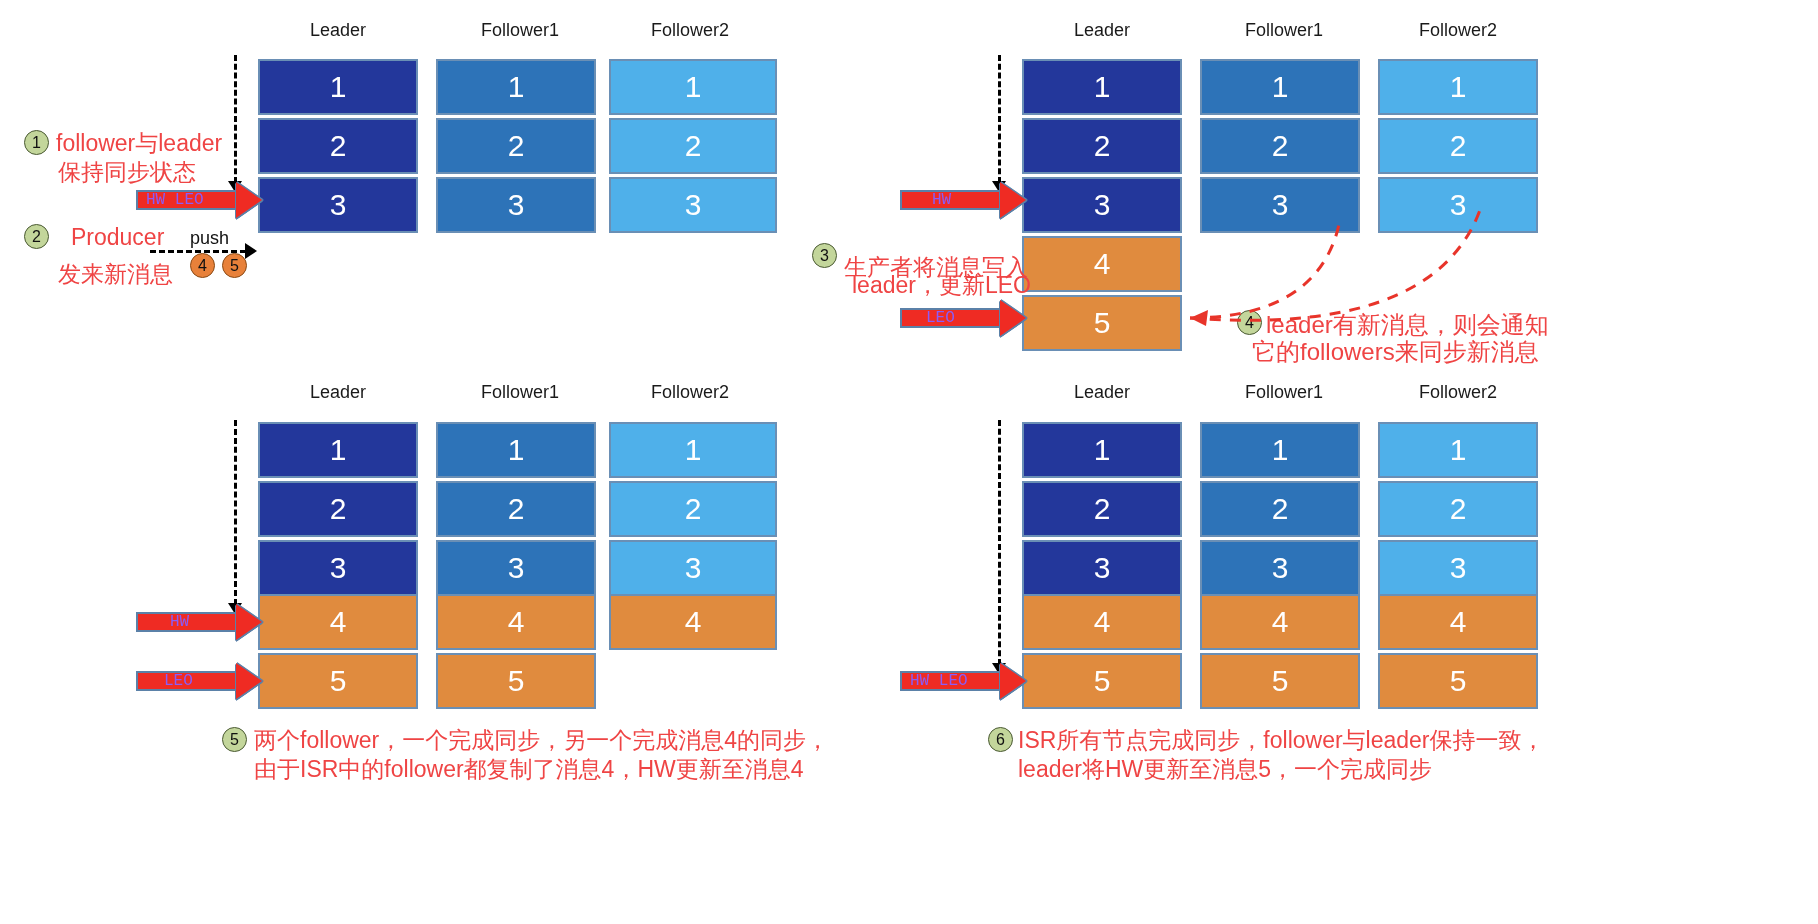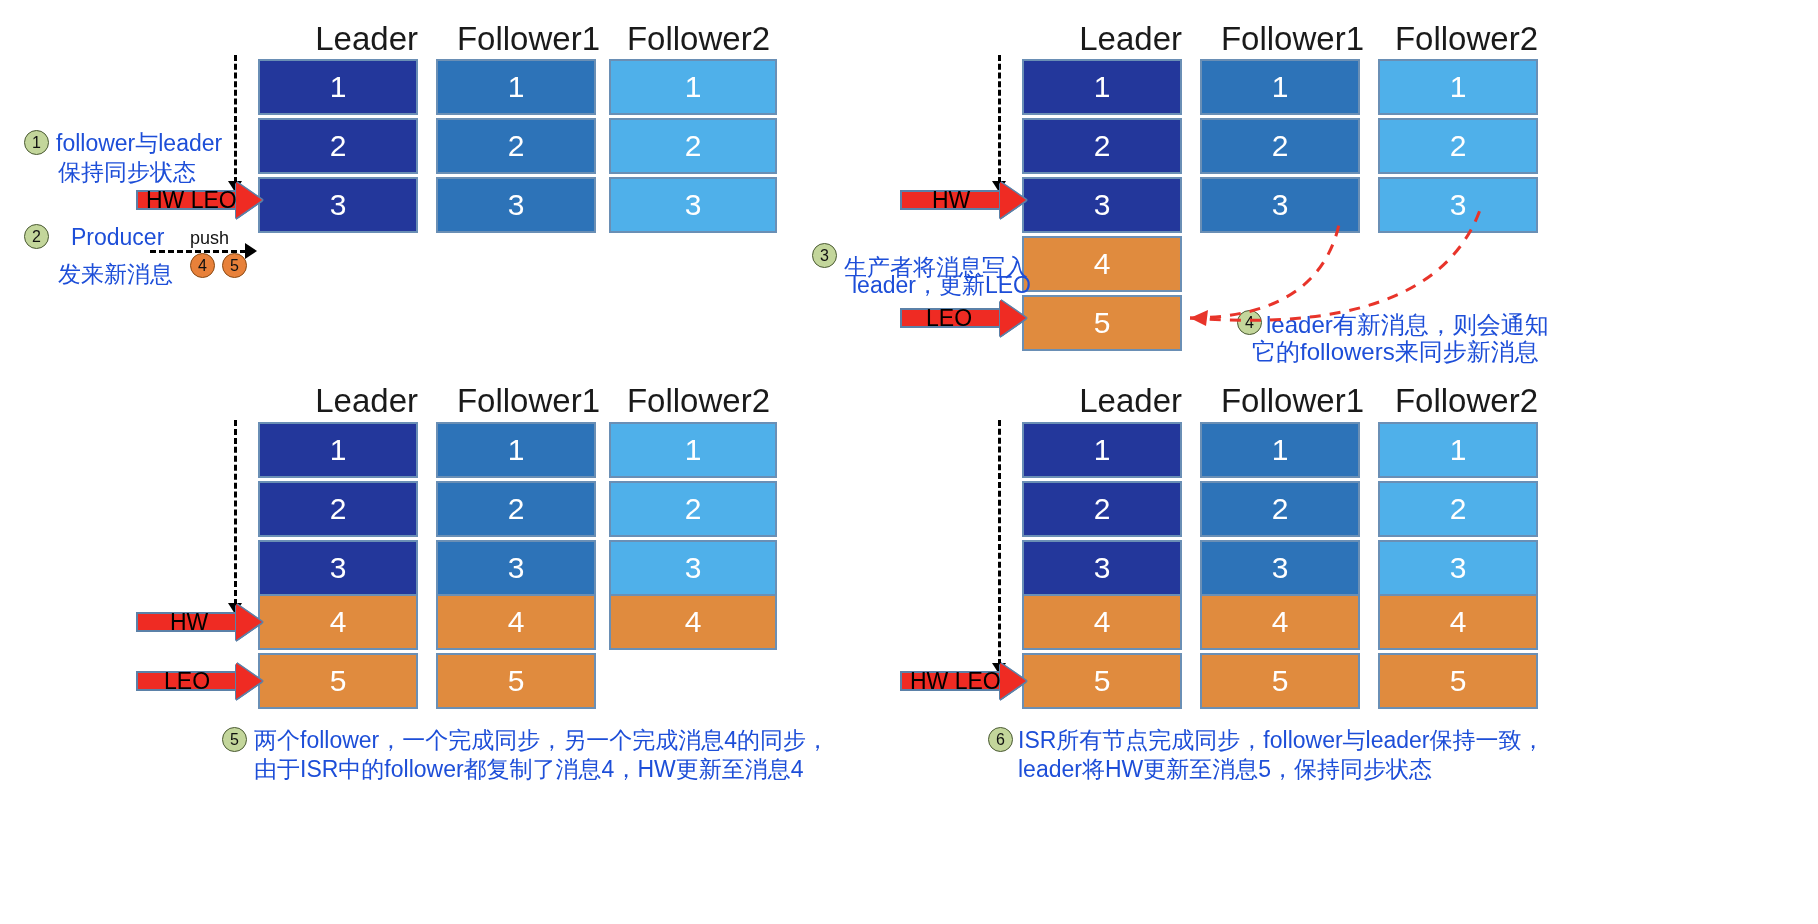--- a/index.html
+++ b/index.html
@@ -9,23 +9,23 @@
     font-family:"Liberation Sans","DejaVu Sans",sans-serif;
     color:#000;
     position:relative;
     overflow:hidden;
   }
   .panel{position:absolute;}
 
   
   .col-title{
     position:absolute;
-    font-size:33px;
+    font-size:18px;
     color:#1a1a1a;
-    text-align:right;
+    text-align:center;
     white-space:nowrap;
     font-family:"Liberation Sans","DejaVu Sans",sans-serif;
   }
 
   
   .blk{
     position:absolute;
     box-sizing:border-box;
     border:2px solid #6a8fb5;
     color:#ffffff;
@@ -89,25 +89,25 @@
     top:0;
     width:0;height:0;
     border-top:18px solid transparent;
     border-bottom:18px solid transparent;
     border-left:26px solid #ef2b23;
     filter:drop-shadow(1px 1px 0 #5b81a8) drop-shadow(-1px 1px 0 #5b81a8) drop-shadow(1px -1px 0 #5b81a8);
   }
   .redarrow .lbl{
     position:absolute;
     top:50%;transform:translateY(-50%);
-    font-size:23px;
-    color:#000000;
+    font-size:16px;
+    color:#8b5cf6;
     white-space:nowrap;
     z-index:3;
-    font-family:Liberation Sans, sans-serif;
+    font-family:Liberation Mono, monospace;
   }
 
   
   .bullet{
     position:absolute;
     width:25px;height:25px;
     border-radius:50%;
     background:#c3d69b;
     border:1.5px solid #4a5a33;
     color:#111;
@@ -120,21 +120,21 @@
     background:#e8813a;
     border:1.5px solid #8a4a15;
     color:#111;
   }
 
   
   .cap{
     position:absolute;
     font-size:23px;
     line-height:1.38;
-    color:#1d4ed8;
+    color:#ef4444;
     white-space:pre;
     font-family:"Liberation Sans","DejaVu Sans",sans-serif;
   }
   .cap-small{font-size:24px;}
   .push-lbl{
     position:absolute;
     font-size:18px;color:#111;
     font-family:"Liberation Sans","DejaVu Sans",sans-serif;
   }
 
@@ -308,14 +308,14 @@
   <div class="blk new-blk" style="left:1378px;top:653px;width:160px;height:56px;">5</div>
 
   <div class="redarrow" style="left:900px;top:663px;width:128px;">
     <div class="shaft" style="width:102px;"></div>
     <div class="head" style="left:100px;"></div>
     <div class="lbl" style="left:10px;">HW  LEO</div>
   </div>
 
   <div class="bullet" style="left:988px;top:727px;">6</div>
   <div class="cap" style="left:1018px;top:725px;">ISR所有节点完成同步，follower与leader保持一致，</div>
-  <div class="cap" style="left:1018px;top:754px;">leader将HW更新至消息5，保持同步状态</div>
+  <div class="cap" style="left:1018px;top:754px;">leader将HW更新至消息5，一个完成同步</div>
 </div>
 
 </body></html>

